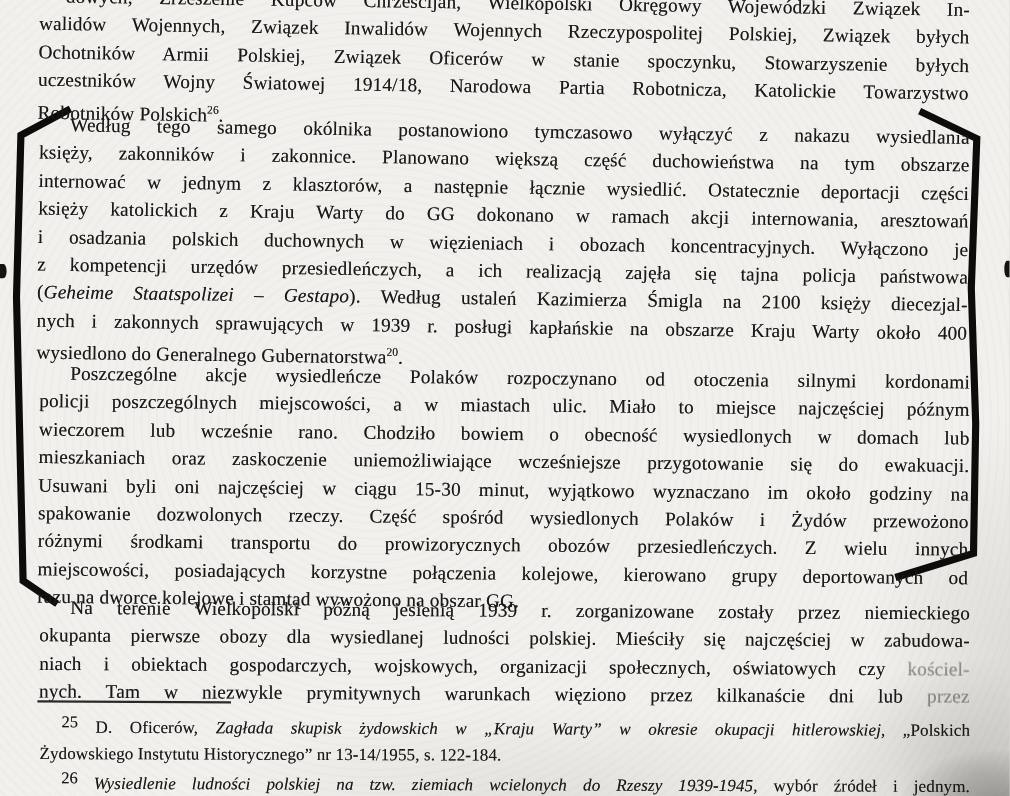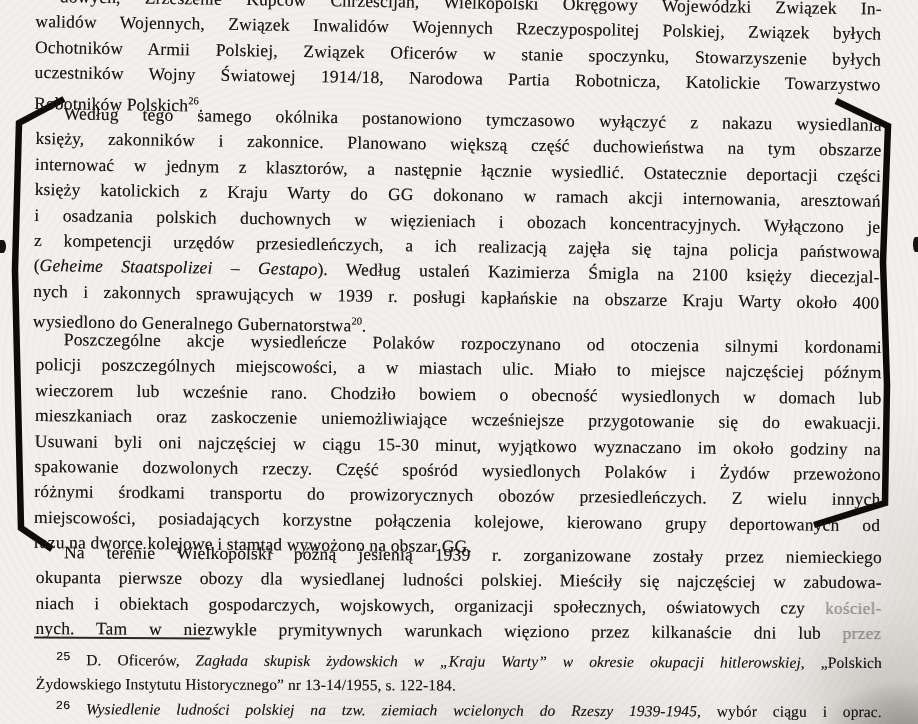--- a/index.html
+++ b/index.html
@@ -33,21 +33,21 @@
   #p3{top:540px;transform:rotate(.35deg);}
   .fnsep{position:absolute;left:34px;top:637px;width:176px;height:2px;background:#2b2927;transform:rotate(.3deg);}
   #footnotes{position:absolute;left:36px;top:646px;width:846px;transform:rotate(.2deg);transform-origin:0 0;}
   .fn-line{
     font-size:15.5px;line-height:23.5px;letter-spacing:.1px;
     text-align:justify;text-align-last:justify;
     text-shadow:0 0 .4px rgba(20,18,16,.5);
   }
   .fn-line.last{text-align-last:left;}
   .fn-line.first-indent{padding-left:20px;}
-  .fn-line .sup{font-size:12px;vertical-align:5px;font-family:Liberation Mono, monospace;}
+  .fn-line .sup{font-size:15px;vertical-align:5px;}
   .brackets{position:absolute;left:0;top:0;pointer-events:none;}
   .artifact{position:absolute;background:#15130f;}
   #art-left{left:0;top:240px;width:6px;height:13px;border-radius:0 60% 60% 0;}
   #art-right{right:0;top:237px;width:5px;height:15px;border-radius:60% 0 0 60%;}
 </style>
 </head>
 <body>
 
 <div class="page">
 
@@ -95,20 +95,20 @@
     </div>
 
   <div class="fnsep"></div>
 
   <div id="footnotes">
       <div>
         <div class="fn-line first-indent"><span class="sup">25</span><span> D. Oficerów, </span><span class="i">Zagłada skupisk żydowskich w „Kraju Warty” w okresie okupacji hitlerowskiej</span><span>, „Polskich</span></div>
         <div class="fn-line last"><span>Żydowskiego Instytutu Historycznego” nr 13-14/1955, s. 122-184.</span></div>
       </div>
       <div>
-        <div class="fn-line first-indent"><span class="sup">26</span><span> </span><span class="i">Wysiedlenie ludności polskiej na tzw. ziemiach wcielonych do Rzeszy 1939-1945</span><span>, wybór ciągu i oprac.</span></div>
+        <div class="fn-line first-indent"><span class="sup">26</span><span> </span><span class="i">Wysiedlenie ludności polskiej na tzw. ziemiach wcielonych do Rzeszy 1939-1945</span><span>, wybór źródeł i jednym.</span></div>
         <div class="fn-line last"><span>Cz. Łuczak, „Documenta Occupationis” t. VIII, Poznań, 1969, s. 7, 8.</span></div>
       </div>
     </div>
 
   <div class="artifact" id="art-left"></div>
   <div class="artifact" id="art-right"></div>
 </div>
 
 </body></html>

